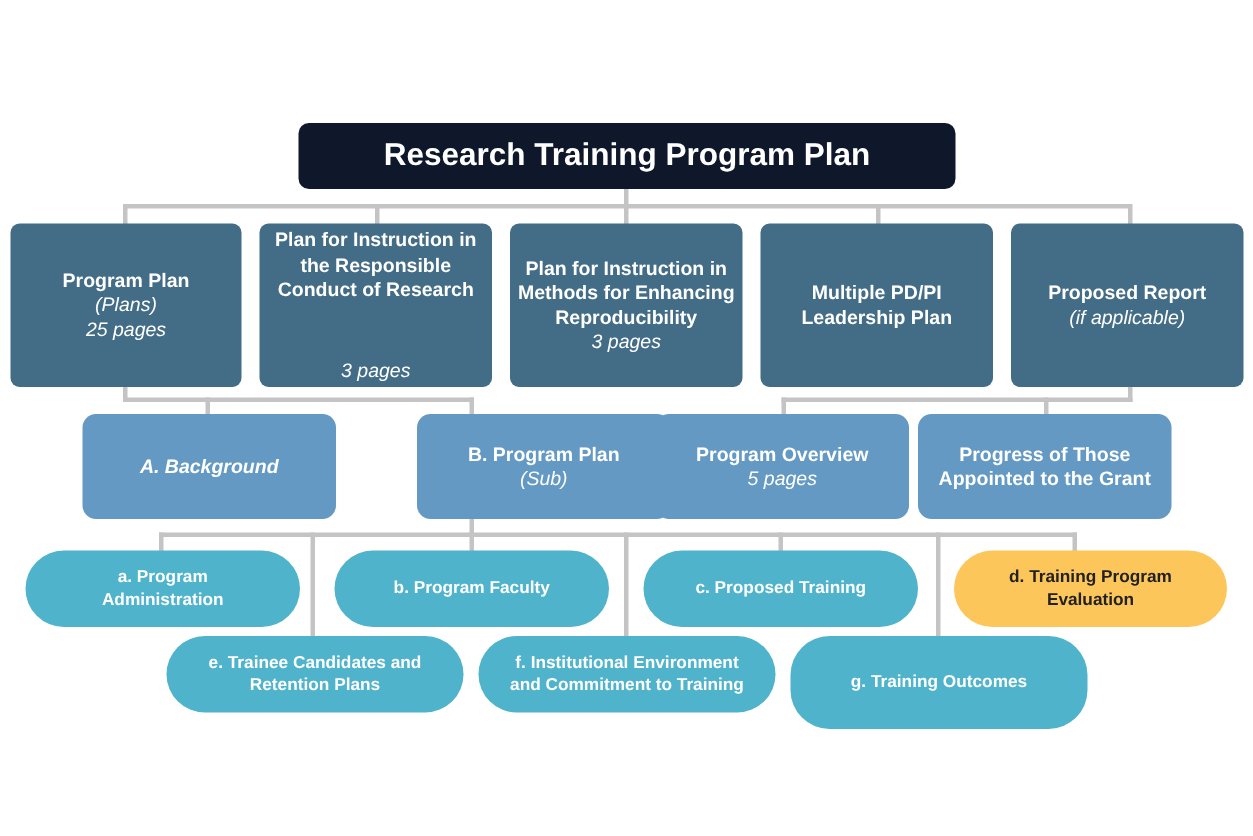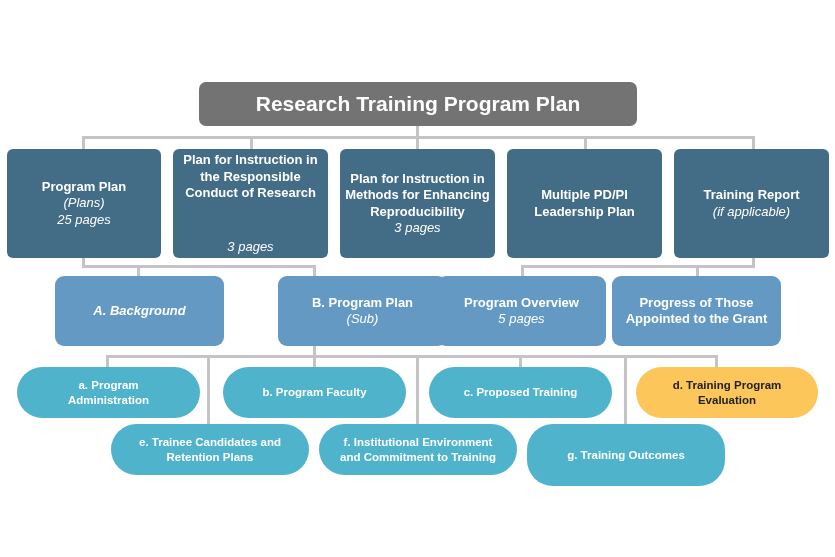--- a/index.html
+++ b/index.html
@@ -1,20 +1,20 @@
 <!DOCTYPE html>
 <html><head>
 <meta charset="utf-8">
 <style>
   html, body { margin: 0; padding: 0; background: #ffffff; }
   body { width: 835px; height: 557px; position: relative; overflow: hidden;
          font-family: "Liberation Sans", sans-serif; }
   .node { position: absolute; box-sizing: border-box; display: flex; flex-direction: column;
           align-items: center; justify-content: center; text-align: center; color: #ffffff; }
-  .root { background: #737373; border-radius: 7px; font-weight: bold; font-size: 21px; }
+  .root { background: #0f172a; border-radius: 7px; font-weight: bold; font-size: 21px; }
   .l1 { background: #436c86; border-radius: 6px; font-weight: bold; font-size: 13px; line-height: 16.5px; }
   .l2 { background: #6499c3; border-radius: 9px; font-weight: bold; font-size: 13px; line-height: 16.5px; }
   .l3 { background: #4fb3cb; border-radius: 26px; font-weight: bold; font-size: 11.5px; line-height: 15px; }
   .l3.highlight { background: #fcc65b; color: #222222; }
   .sub { font-weight: normal; font-style: italic; }
   .line { position: absolute; background: #c4c4c4; }
 </style>
 </head>
 <body>
 
@@ -60,21 +60,21 @@
   <span class="sub">3 pages</span>
 </div>
 <div class="node l1" style="left:340px;top:149px;width:155px;height:109px;padding:0 0;">
   <span>Plan for Instruction in Methods for Enhancing Reproducibility</span>
   <span class="sub">3 pages</span>
 </div>
 <div class="node l1" style="left:507px;top:149px;width:155px;height:109px;padding:0 22px;">
   <span>Multiple PD/PI Leadership Plan</span>
 </div>
 <div class="node l1" style="left:674px;top:149px;width:155px;height:109px;">
-  <span>Training Report</span>
+  <span>Proposed Report</span>
   <span class="sub">(if applicable)</span>
 </div>
 
 <div class="node l2" style="left:55px;top:276px;width:169px;height:70px;font-style:italic;">
   <span>A. Background</span>
 </div>
 <div class="node l2" style="left:230px;top:276px;width:169px;height:70px;margin-left:48px;">
   <span>B. Program Plan</span>
   <span class="sub">(Sub)</span>
 </div>

